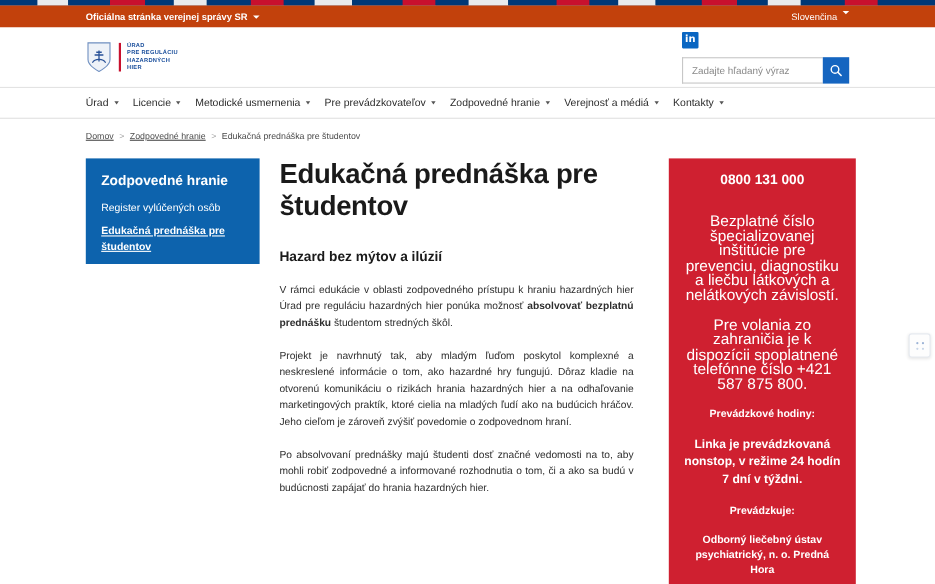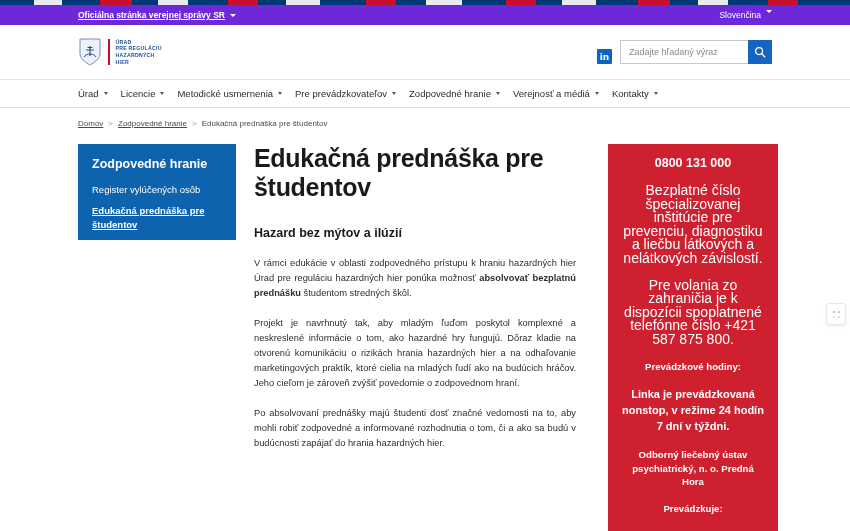--- a/index.html
+++ b/index.html
@@ -13,46 +13,45 @@
   
   .flagstrip {
     height: 5px; width: 100%;
     display: flex;
     background: #003876;
   }
   .flagstrip .seg { height: 100%; }
 
   
   .govbar {
-    height: 20px; background: #6d28d9; color: #ffffff;
+    height: 20px; background: #c2410c; color: #ffffff;
     display: flex; align-items: center;
     font-size: 8.5px; font-weight: bold;
     position: relative;
-    text-decoration: underline;
   }
   .govbar-left { margin-left: 78px; display: flex; align-items: center; gap: 5px; }
   .govbar-right { position: absolute; right: 78px; display: flex; gap: 5px; font-weight: normal; font-size: 8.5px; }
   .caret { width: 0; height: 0; border-left: 3px solid transparent; border-right: 3px solid transparent; border-top: 3.5px solid #ffffff; display:inline-block; }
 
   
   .header {
     height: 55px; background: #ffffff;
     display: flex; align-items: center;
     border-bottom: 1px solid #e3e3e3;
     position: relative;
   }
   .logo-wrap { margin-left: 78px; display: flex; align-items: center; gap: 6px; }
   .shield { width: 24px; height: 28px; flex: none; }
   .logo-divider { width: 1.5px; height: 26px; background: #c8102e; }
   .logo-text {
     font-size: 5.2px; line-height: 6.6px; color: #1b4f9c;
     letter-spacing: 0.25px; font-weight: bold;
   }
   .header-right {
-    position: absolute; right: 78px; display: flex; align-items: flex-end; gap: 8px;
+    position: absolute; right: 78px; display: flex; align-items: flex-start; gap: 8px; flex-direction: column;
   }
   .li-icon {
     width: 15px; height: 15px; background: #0a66c2; color: #fff;
     font-size: 9px; font-weight: bold; display: flex;
     align-items: center; justify-content: center; border-radius: 1px;
     font-family: "DejaVu Sans", sans-serif;
   }
   .searchbox { display: flex; height: 24px; }
   .searchbox input {
     width: 128px; height: 24px; border: 1px solid #c7c7c7; border-right: none;
@@ -117,21 +116,21 @@
   .main p strong { font-weight: bold; }
   .main a { color: #1565c0; text-decoration: underline; }
 
   
   .rightpanel {
     position: absolute; left: 530px; top: 0;
     width: 170px; background: #cf2030; color: #ffffff;
     padding: 12px 12px 14px 12px; text-align: center;
   }
   .rp-title { font-size: 9.2px; font-weight: bold; line-height: 13px; margin-bottom: 13px; }
-  .rp-phone { font-size: 12.5px; font-weight: bold; margin-bottom: 14px; }
+  .rp-phone { font-size: 12.5px; font-weight: bold; margin-bottom: 24px; }
   .rp-text { font-size: 14px; line-height: 13.6px; margin-bottom: 13px; }
   .rp-bold { font-size: 9.6px; font-weight: bold; line-height: 13.6px; margin-bottom: 13px; }
   .rp-big { font-size: 11px; font-weight: bold; line-height: 16px; margin-bottom: 14px; }
   .rp-sm { font-size: 9.2px; line-height: 13.2px; }
 
   
   .sidewidget {
     position: absolute; right: 4px; top: 303px;
     width: 20px; height: 22px; background: #fdfdfd;
     border: 1px solid #e6eaf0; border-radius: 3px;
@@ -275,22 +274,22 @@
 
 
   </div>
 
   <div class="rightpanel">
     <div class="rp-phone">0800 131 000</div>
     <div class="rp-text">Bezplatné číslo špecializovanej inštitúcie pre prevenciu, diagnostiku a liečbu látkových a nelátkových závislostí.</div>
     <div class="rp-text">Pre volania zo zahraničia je k dispozícii spoplatnené telefónne číslo +421 587 875 800.</div>
     <div class="rp-bold">Prevádzkové hodiny:</div>
     <div class="rp-big">Linka je prevádzkovaná nonstop, v režime 24 hodín 7 dní v týždni.</div>
+    <div class="rp-bold">Prevádzkuje:</div>
     <div class="rp-bold">Odborný liečebný ústav psychiatrický, n. o. Predná Hora</div>
-    <div class="rp-bold">Prevádzkuje:</div>
     <div class="rp-sm">Muránska Huta, časť Predná Hora č. 126, 049 01 Muráň</div>
   </div>
 </div>
 
 <div class="sidewidget">
   <svg width="11" height="11" viewBox="0 0 12 12">
     <circle cx="3.2" cy="3.2" r="1.1" fill="#9db4d6"></circle>
     <circle cx="8.8" cy="3.2" r="1.1" fill="#9db4d6"></circle>
     <circle cx="3.2" cy="8.8" r="1.1" fill="#c9d6e8"></circle>
     <circle cx="8.8" cy="8.8" r="1.1" fill="#c9d6e8"></circle>

